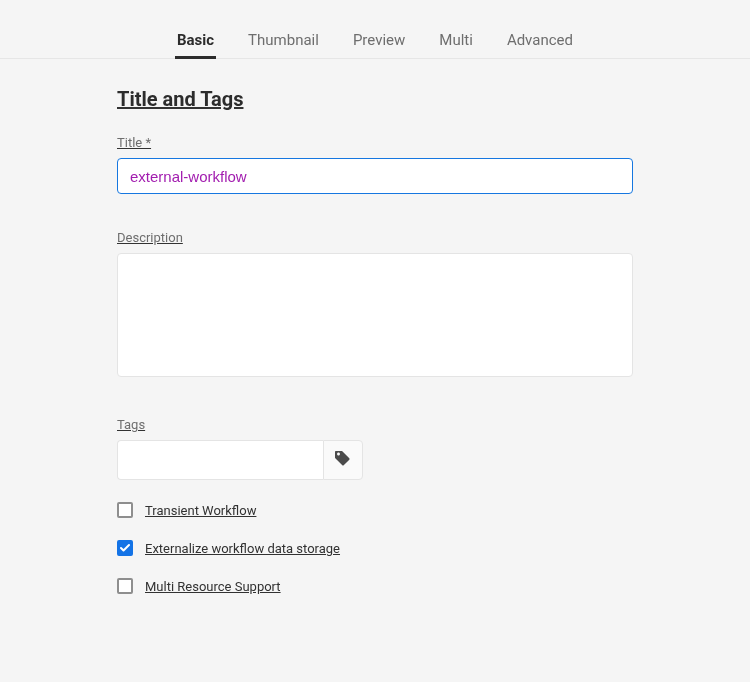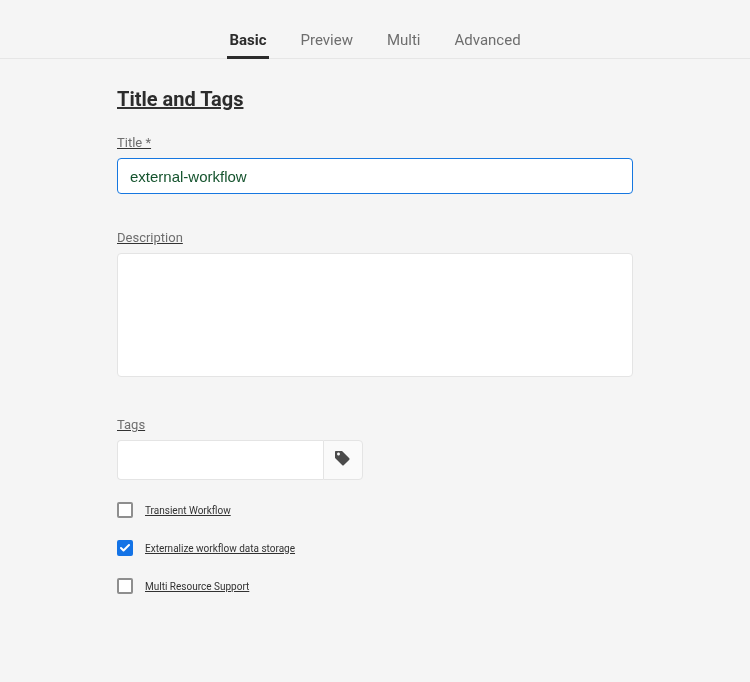--- a/index.html
+++ b/index.html
@@ -56,21 +56,21 @@
     margin-bottom: 8px;
   }
   .text-input {
     width: 100%;
     height: 36px;
     border: 1px solid #1677e0;
     border-radius: 4px;
     background: #fff;
     padding: 0 12px;
     font-size: 15px;
-    color: #14532d;
+    color: #a21caf;
     outline: none;
   }
   .block { margin-bottom: 36px; }
   .textarea {
     width: 100%;
     height: 124px;
     border: 1px solid #e4e4e4;
     border-radius: 4px;
     background: #fff;
     padding: 10px 12px;
@@ -122,31 +122,32 @@
     cursor: pointer;
     flex-shrink: 0;
   }
   .cbox.checked {
     background: #1473e6;
     border-color: #1473e6;
   }
   .cbox.checked svg { display: block; }
   .cbox svg { display: none; }
   .cbox-label {
-    font-size: 10px;
+    font-size: 13px;
     color: #323232;
   }
 </style>
 </head>
 <body>
 
 <div class="page">
 
   <div class="tabbar">
     <div class="tab active">Basic</div>
+    <div class="tab">Thumbnail</div>
     <div class="tab">Preview</div>
     <div class="tab">Multi</div>
     <div class="tab">Advanced</div>
   </div>
 
   <div class="content">
 
     <h2 class="section-title">Title and Tags</h2>
 
     <div class="block">

